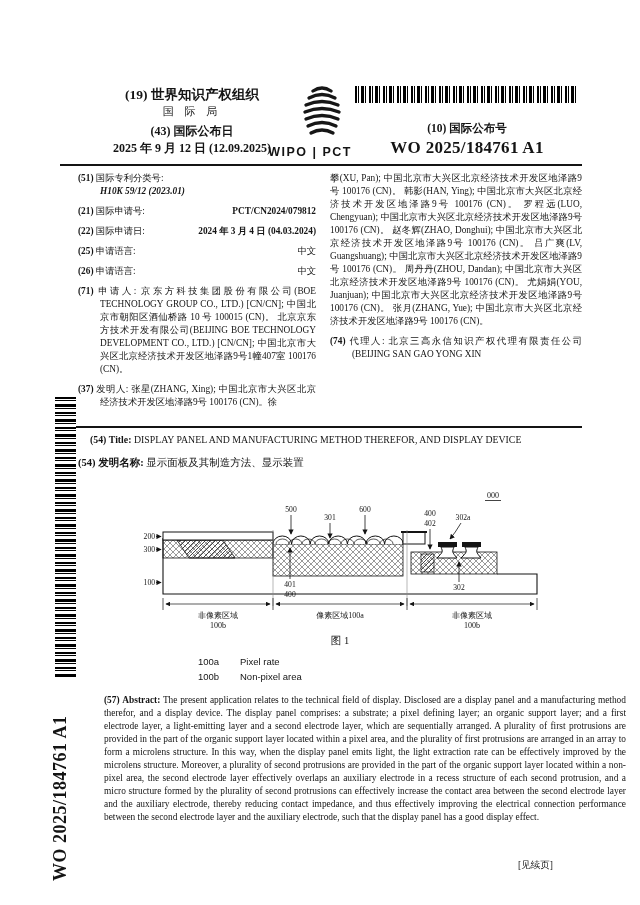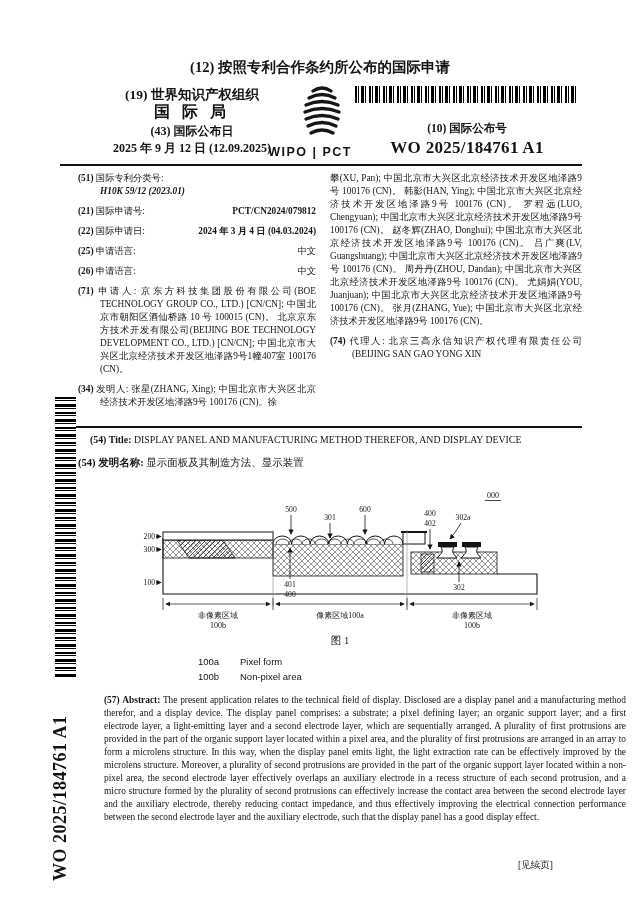--- a/index.html
+++ b/index.html
@@ -6,21 +6,21 @@
   .page{position:relative;width:640px;height:905px;background:#ffffff;overflow:hidden;
         font-family:"Liberation Serif",serif;color:#141414;}
   .abs{position:absolute;}
   .ctr{text-align:center;}
   .b{font-weight:bold;}
 
   
   .doc-kind{top:58px;left:0;width:640px;font-size:14.5px;font-weight:bold;}
   .hdr-left{top:86px;left:78px;width:228px;text-align:center;line-height:17px;}
   .hdr-org{font-size:13.5px;font-weight:bold;}
-  .hdr-bureau{font-size:16px;font-weight:bold;letter-spacing:4px;}
+  .hdr-bureau{font-size:11px;font-weight:normal;letter-spacing:4px;}
   .hdr-datelbl{font-size:12px;font-weight:bold;margin-top:3px;}
   .hdr-date{font-size:12px;font-weight:bold;}
   .logo-wrap{top:84px;left:256px;width:96px;text-align:right;}
   .logo-cap{font-family:"Liberation Sans",sans-serif;font-weight:bold;font-size:12.5px;letter-spacing:1.5px;margin-top:1px;}
   .hdr-right{top:86px;left:352px;width:230px;text-align:center;}
   .barcode-h{height:17px;width:224px;margin:0 auto;
     background:repeating-linear-gradient(90deg,#000 0 2px,#fff 2px 3px,#000 3px 4px,#fff 4px 6px,#000 6px 9px,#fff 9px 10px,#000 10px 11px,#fff 11px 14px);}
   .pubno-lbl{font-size:11.5px;font-weight:bold;margin-top:18px;}
   .pubno{font-size:17px;font-weight:bold;letter-spacing:.3px;margin-top:2px;}
 
@@ -56,21 +56,20 @@
   .wo-vert{top:881px;left:50px;width:195px;transform:rotate(-90deg);transform-origin:0 0;
     font-size:18px;font-weight:bold;letter-spacing:.5px;white-space:nowrap;}
 
   svg text{font-family:"Liberation Serif",serif;fill:#141414;}
 </style>
 </head>
 <body>
 
 <div class="page">
 
-  <div class="abs doc-kind ctr">(12) 按照专利合作条约所公布的国际申请</div>
 
   <div class="abs hdr-left">
     <div class="hdr-org">(19) 世界知识产权组织</div>
     <div class="hdr-bureau">国 际 局</div>
     <div class="hdr-datelbl">(43) 国际公布日</div>
     <div class="hdr-date">2025 年 9 月 12 日 (12.09.2025)</div>
   </div>
 
   <div class="abs logo-wrap">
     <svg width="60" height="56" viewBox="0 0 60 56">
@@ -120,21 +119,21 @@
       <span><span class="b">(26)</span>
         <span>申请语言:</span></span>
       <span>中文</span>
     </div>
     <div class="ent hang">
       <span class="b">(71)</span>
       <span>申请人:</span>
       <span>京东方科技集团股份有限公司(BOE TECHNOLOGY GROUP CO., LTD.) [CN/CN]; 中国北京市朝阳区酒仙桥路 10 号 100015 (CN)。 北京京东方技术开发有限公司(BEIJING BOE TECHNOLOGY DEVELOPMENT CO., LTD.) [CN/CN]; 中国北京市大兴区北京经济技术开发区地泽路9号1幢407室 100176 (CN)。</span>
     </div>
     <div class="ent hang">
-      <span class="b">(34)</span>
+      <span class="b">(37)</span>
       <span>发明人:</span>
       <span>张星(ZHANG, Xing); 中国北京市大兴区北京经济技术开发区地泽路9号 100176 (CN)。徐</span>
     </div>
   </div>
 
   <div class="abs col col-r">
     <div class="ent">攀(XU, Pan); 中国北京市大兴区北京经济技术开发区地泽路9号 100176 (CN)。 韩影(HAN, Ying); 中国北京市大兴区北京经济技术开发区地泽路9号 100176 (CN)。 罗程远(LUO, Chengyuan); 中国北京市大兴区北京经济技术开发区地泽路9号 100176 (CN)。 赵冬辉(ZHAO, Donghui); 中国北京市大兴区北京经济技术开发区地泽路9号 100176 (CN)。 吕广爽(LV, Guangshuang); 中国北京市大兴区北京经济技术开发区地泽路9号 100176 (CN)。 周丹丹(ZHOU, Dandan); 中国北京市大兴区北京经济技术开发区地泽路9号 100176 (CN)。 尤娟娟(YOU, Juanjuan); 中国北京市大兴区北京经济技术开发区地泽路9号 100176 (CN)。 张月(ZHANG, Yue); 中国北京市大兴区北京经济技术开发区地泽路9号 100176 (CN)。</div>
     <div class="ent hang">
       <span class="b">(74)</span>
       <span>代理人:</span>
@@ -250,21 +249,21 @@
       <text x="347" y="132">非像素区域</text>
       <text x="347" y="142">100b</text>
     </g>
   </svg>
 
   <div class="abs fig-caption">图 1</div>
 
   <div class="abs legend">
     <div class="legend-row">
       <span class="legend-key">100a</span>
-      <span>Pixel form</span>
+      <span>Pixel rate</span>
     </div>
     <div class="legend-row">
       <span class="legend-key">100b</span>
       <span>Non-pixel area</span>
     </div>
   </div>
 
   <div class="abs abstract">
     <span class="b">(57)</span>
     <span class="b">Abstract:</span>

